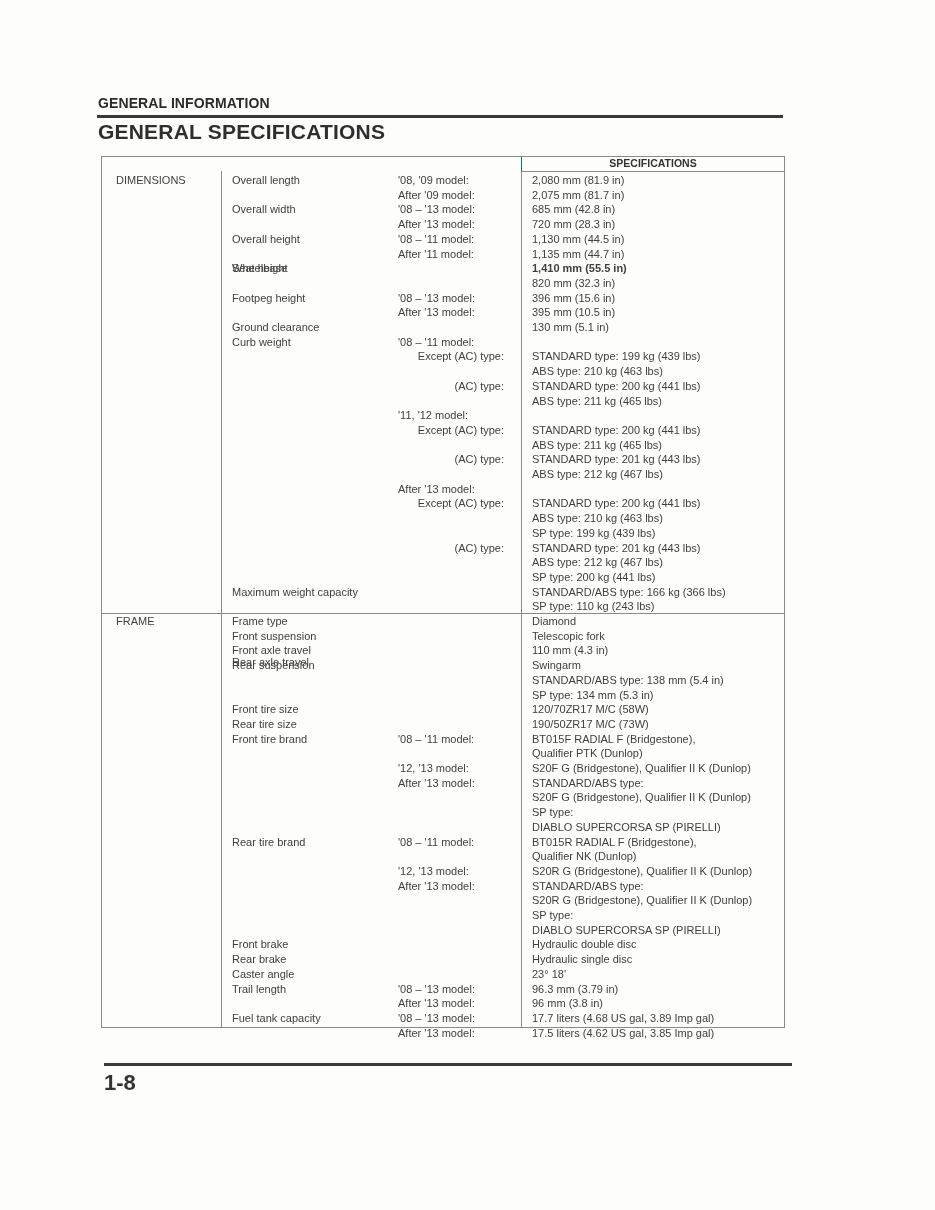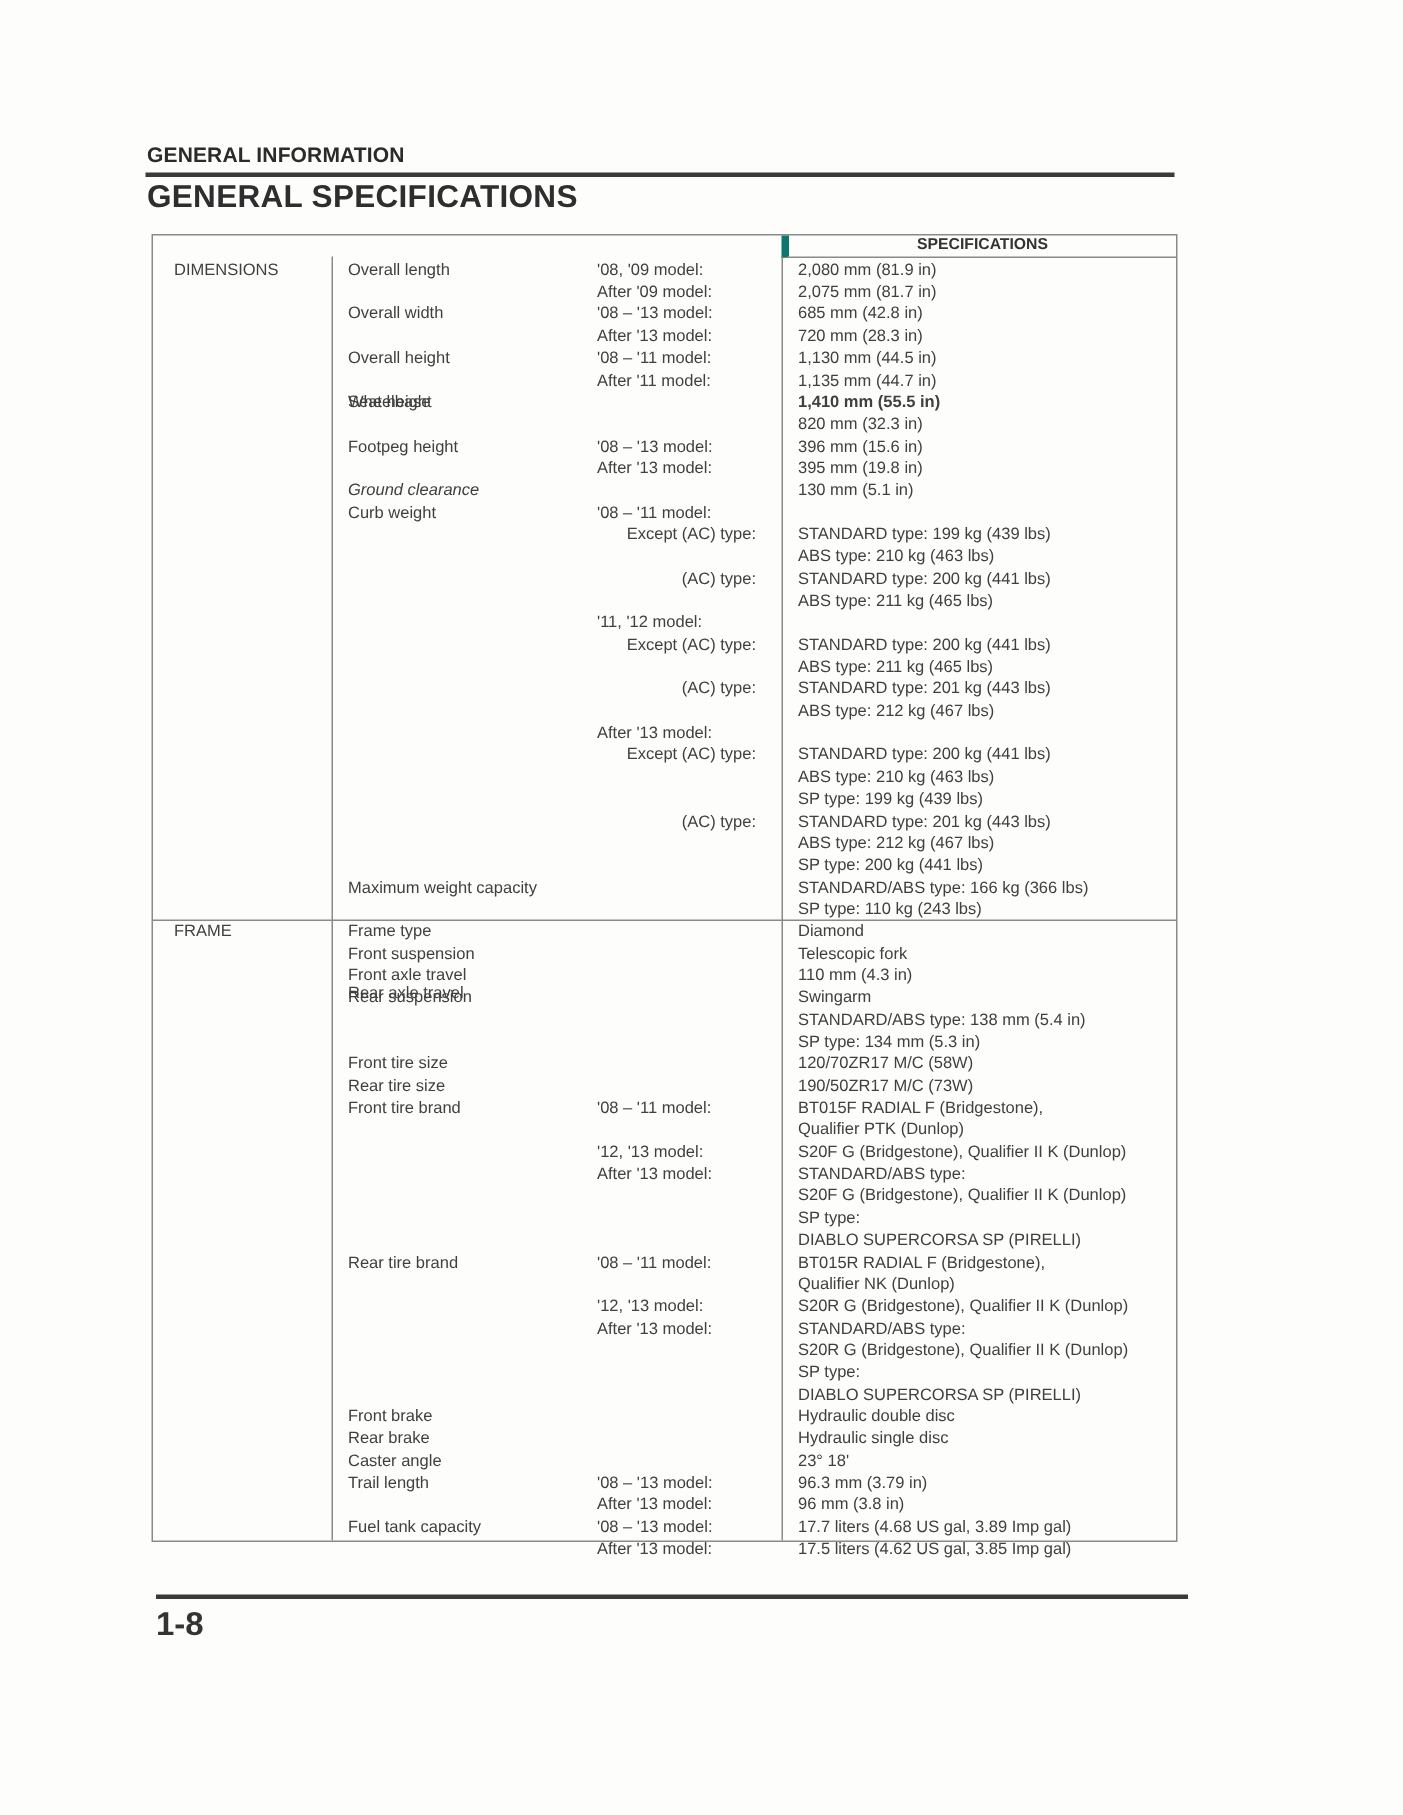--- a/index.html
+++ b/index.html
@@ -44,21 +44,21 @@
   }
 </style>
 </head>
 <body>
 
 <div class="section-label">GENERAL INFORMATION</div>
 <div class="top-rule"></div>
 <div class="page-title">GENERAL SPECIFICATIONS</div>
 
 <div class="table" id="spec-table">
-  <div class="hdr" style="left:419px;right:0;border-left:5px solid #0f766e;">SPECIFICATIONS</div>
+  <div class="hdr" style="left:419px;right:0;border-left:1px solid #0f766e;">SPECIFICATIONS</div>
   <div class="vline" style="left:119px;top:14px;bottom:0;"></div>
   <div class="vline" style="left:419px;top:14px;bottom:0;"></div>
   <div class="hline" id="frame-divider" style="top: 456px;"></div>
   <div class="cell cat" id="cat-0" style="top: 16px;">DIMENSIONS</div>
   <div class="cell cat" id="cat-1" style="top: 457px;">FRAME</div>
   <div id="rows">
       <div class="cell item" style="top: 16px;">Overall length</div>
       <div class="cell cond l" style="top: 16px;">'08, '09 model:</div>
       <div class="cell spec" style="top: 16px;">2,080 mm (81.9 in)</div>
       <div class="cell cond l" style="top: 30.7px;">After '09 model:</div>
@@ -74,22 +74,22 @@
       <div class="cell cond l" style="top: 89.5px;">After '11 model:</div>
       <div class="cell spec" style="top: 89.5px;">1,135 mm (44.7 in)</div>
       <div class="cell item" style="top: 104.2px;">Wheelbase</div>
       <div class="cell spec" style="top: 104.2px; font-weight: bold;">1,410 mm (55.5 in)</div>
       <div class="cell item" style="top: 104px;">Seat height</div>
       <div class="cell spec" style="top: 118.9px;">820 mm (32.3 in)</div>
       <div class="cell item" style="top: 133.6px;">Footpeg height</div>
       <div class="cell cond l" style="top: 133.6px;">'08 – '13 model:</div>
       <div class="cell spec" style="top: 133.6px;">396 mm (15.6 in)</div>
       <div class="cell cond l" style="top: 148.3px;">After '13 model:</div>
-      <div class="cell spec" style="top: 148.3px;">395 mm (19.8 in)</div>
-      <div class="cell item" style="top: 163px; font-style: italic;">Ground clearance</div>
+      <div class="cell spec" style="top: 148.3px;">395 mm (10.5 in)</div>
+      <div class="cell item" style="top: 163px;">Ground clearance</div>
       <div class="cell spec" style="top: 163px;">130 mm (5.1 in)</div>
       <div class="cell item" style="top: 177.7px;">Curb weight</div>
       <div class="cell cond l" style="top: 177.7px;">'08 – '11 model:</div>
       <div class="cell cond" style="top: 192.4px;">Except (AC) type:</div>
       <div class="cell spec" style="top: 192.4px;">STANDARD type: 199 kg (439 lbs)</div>
       <div class="cell spec" style="top: 207.1px;">ABS type: 210 kg (463 lbs)</div>
       <div class="cell cond" style="top: 221.8px;">(AC) type:</div>
       <div class="cell spec" style="top: 221.8px;">STANDARD type: 200 kg (441 lbs)</div>
       <div class="cell spec" style="top: 236.5px;">ABS type: 211 kg (465 lbs)</div>
       <div class="cell cond l" style="top: 251.2px;">'11, '12 model:</div>

